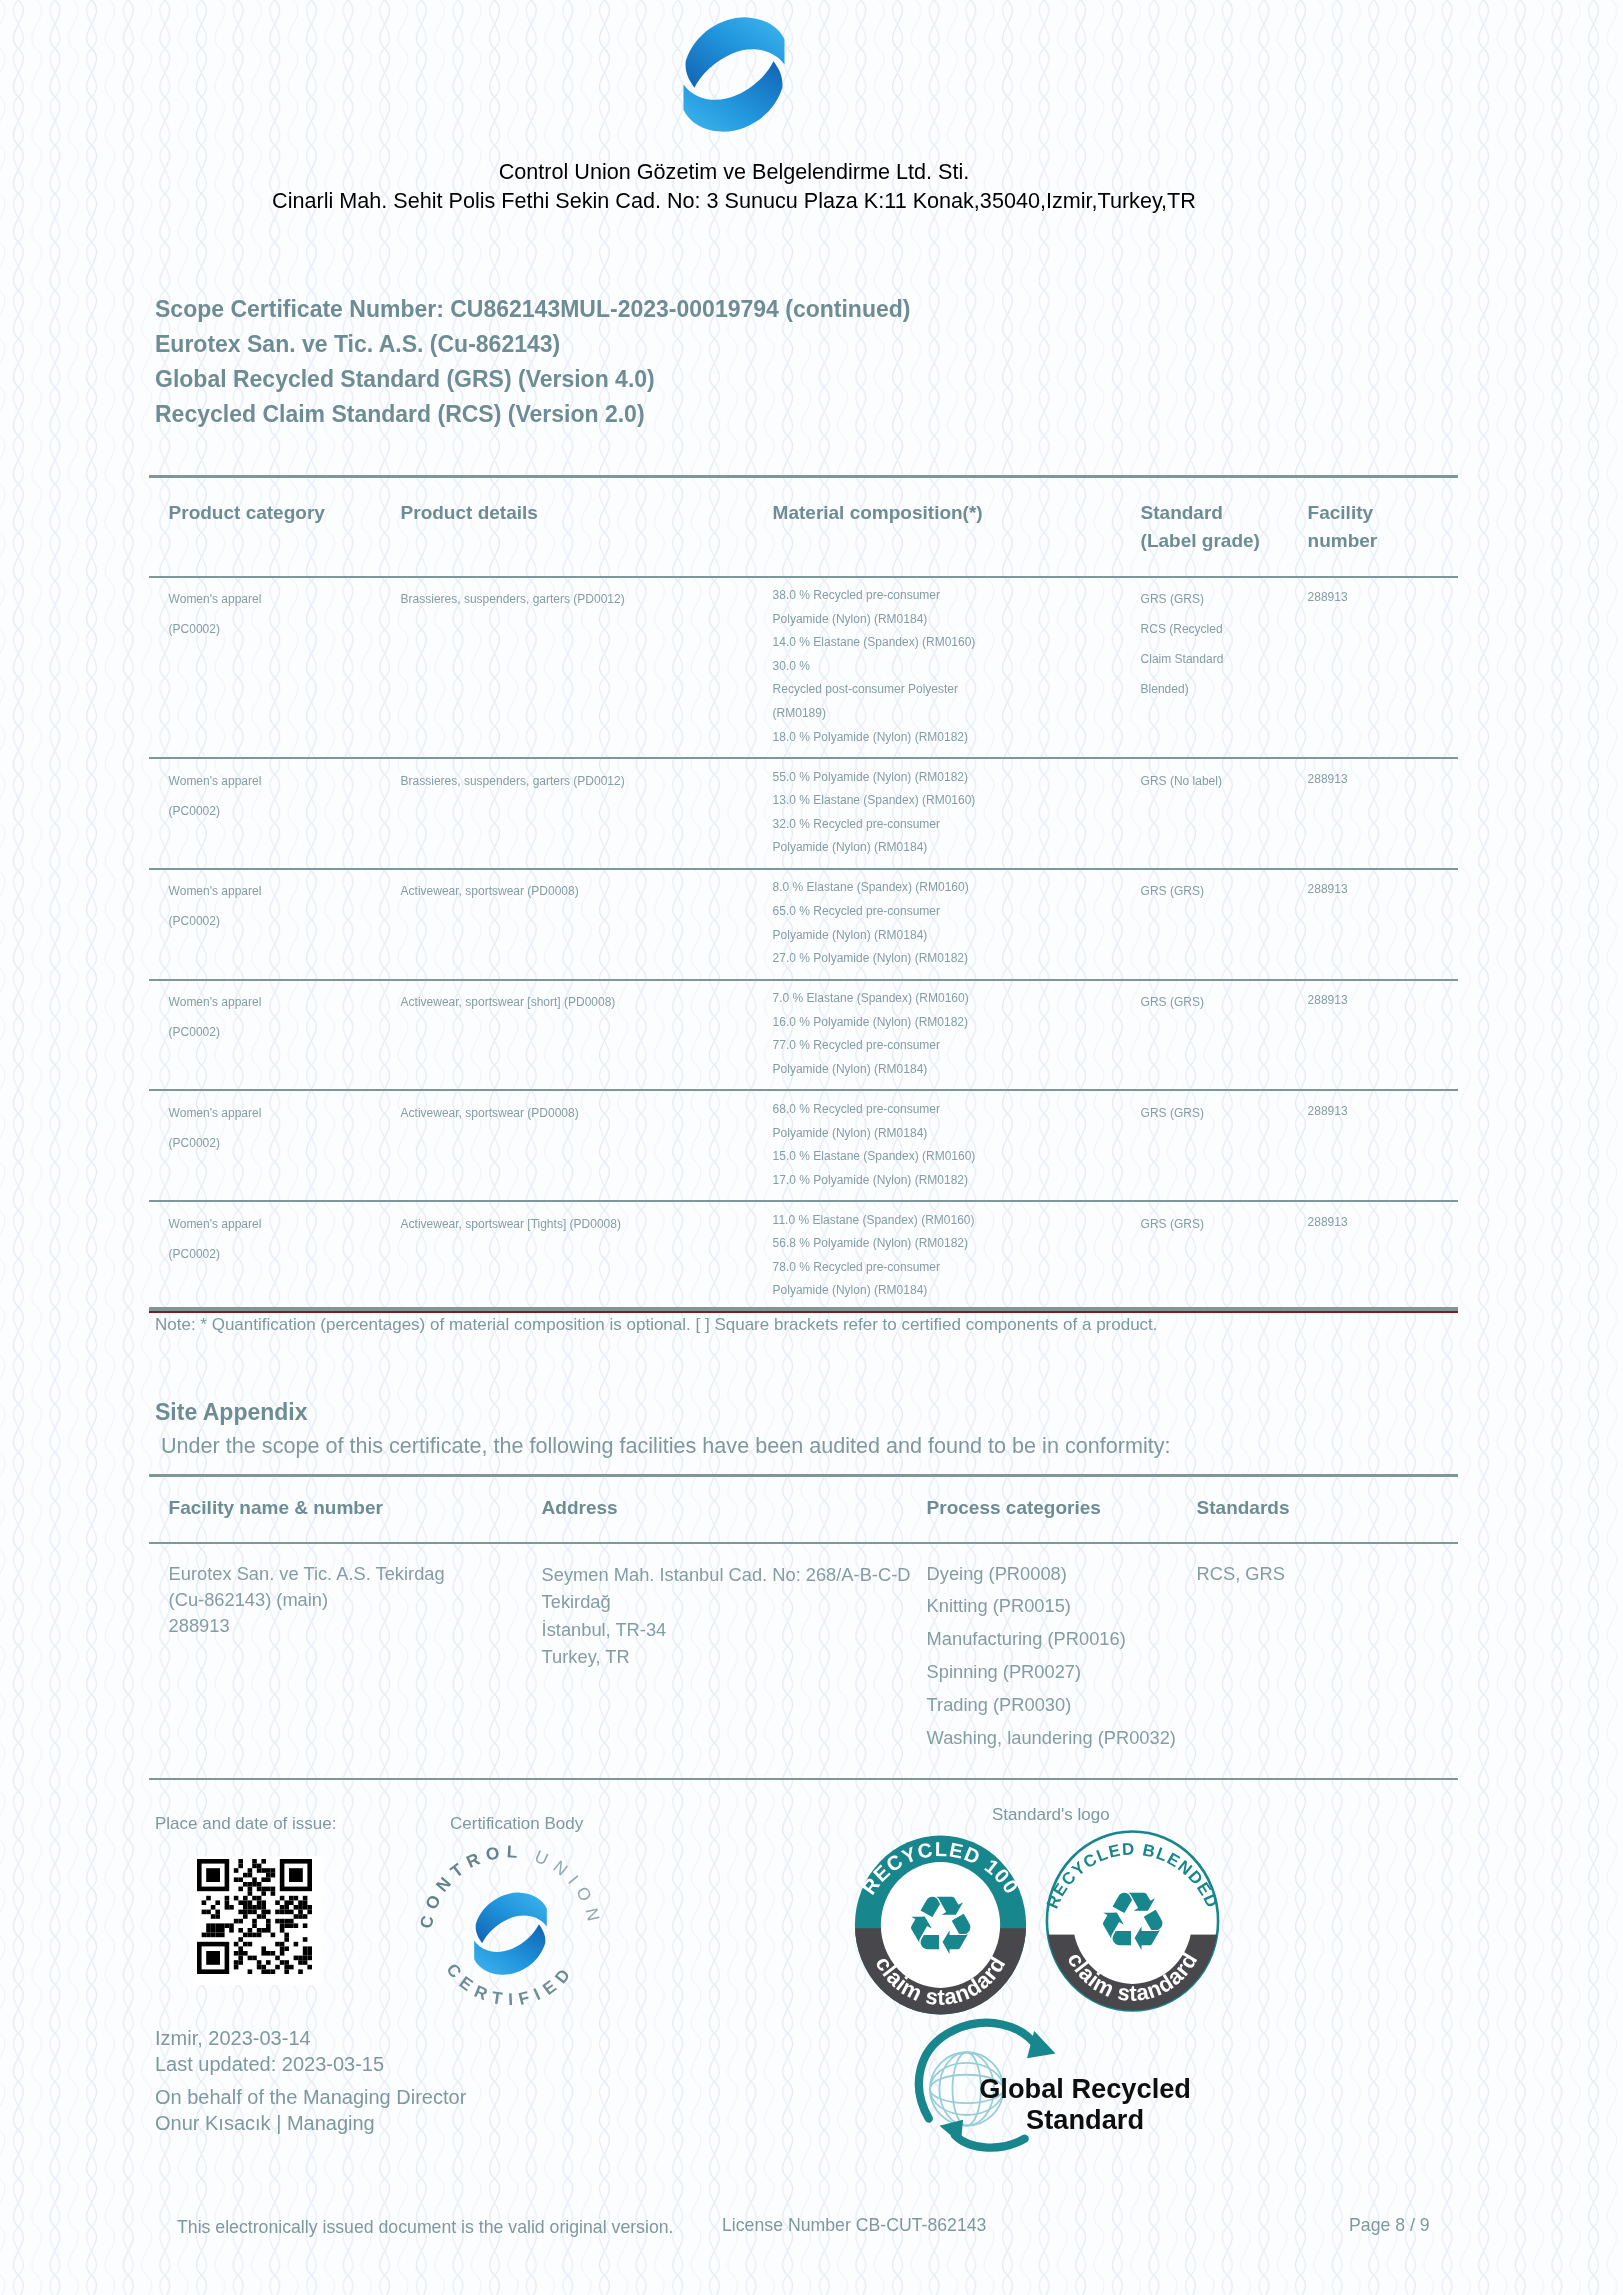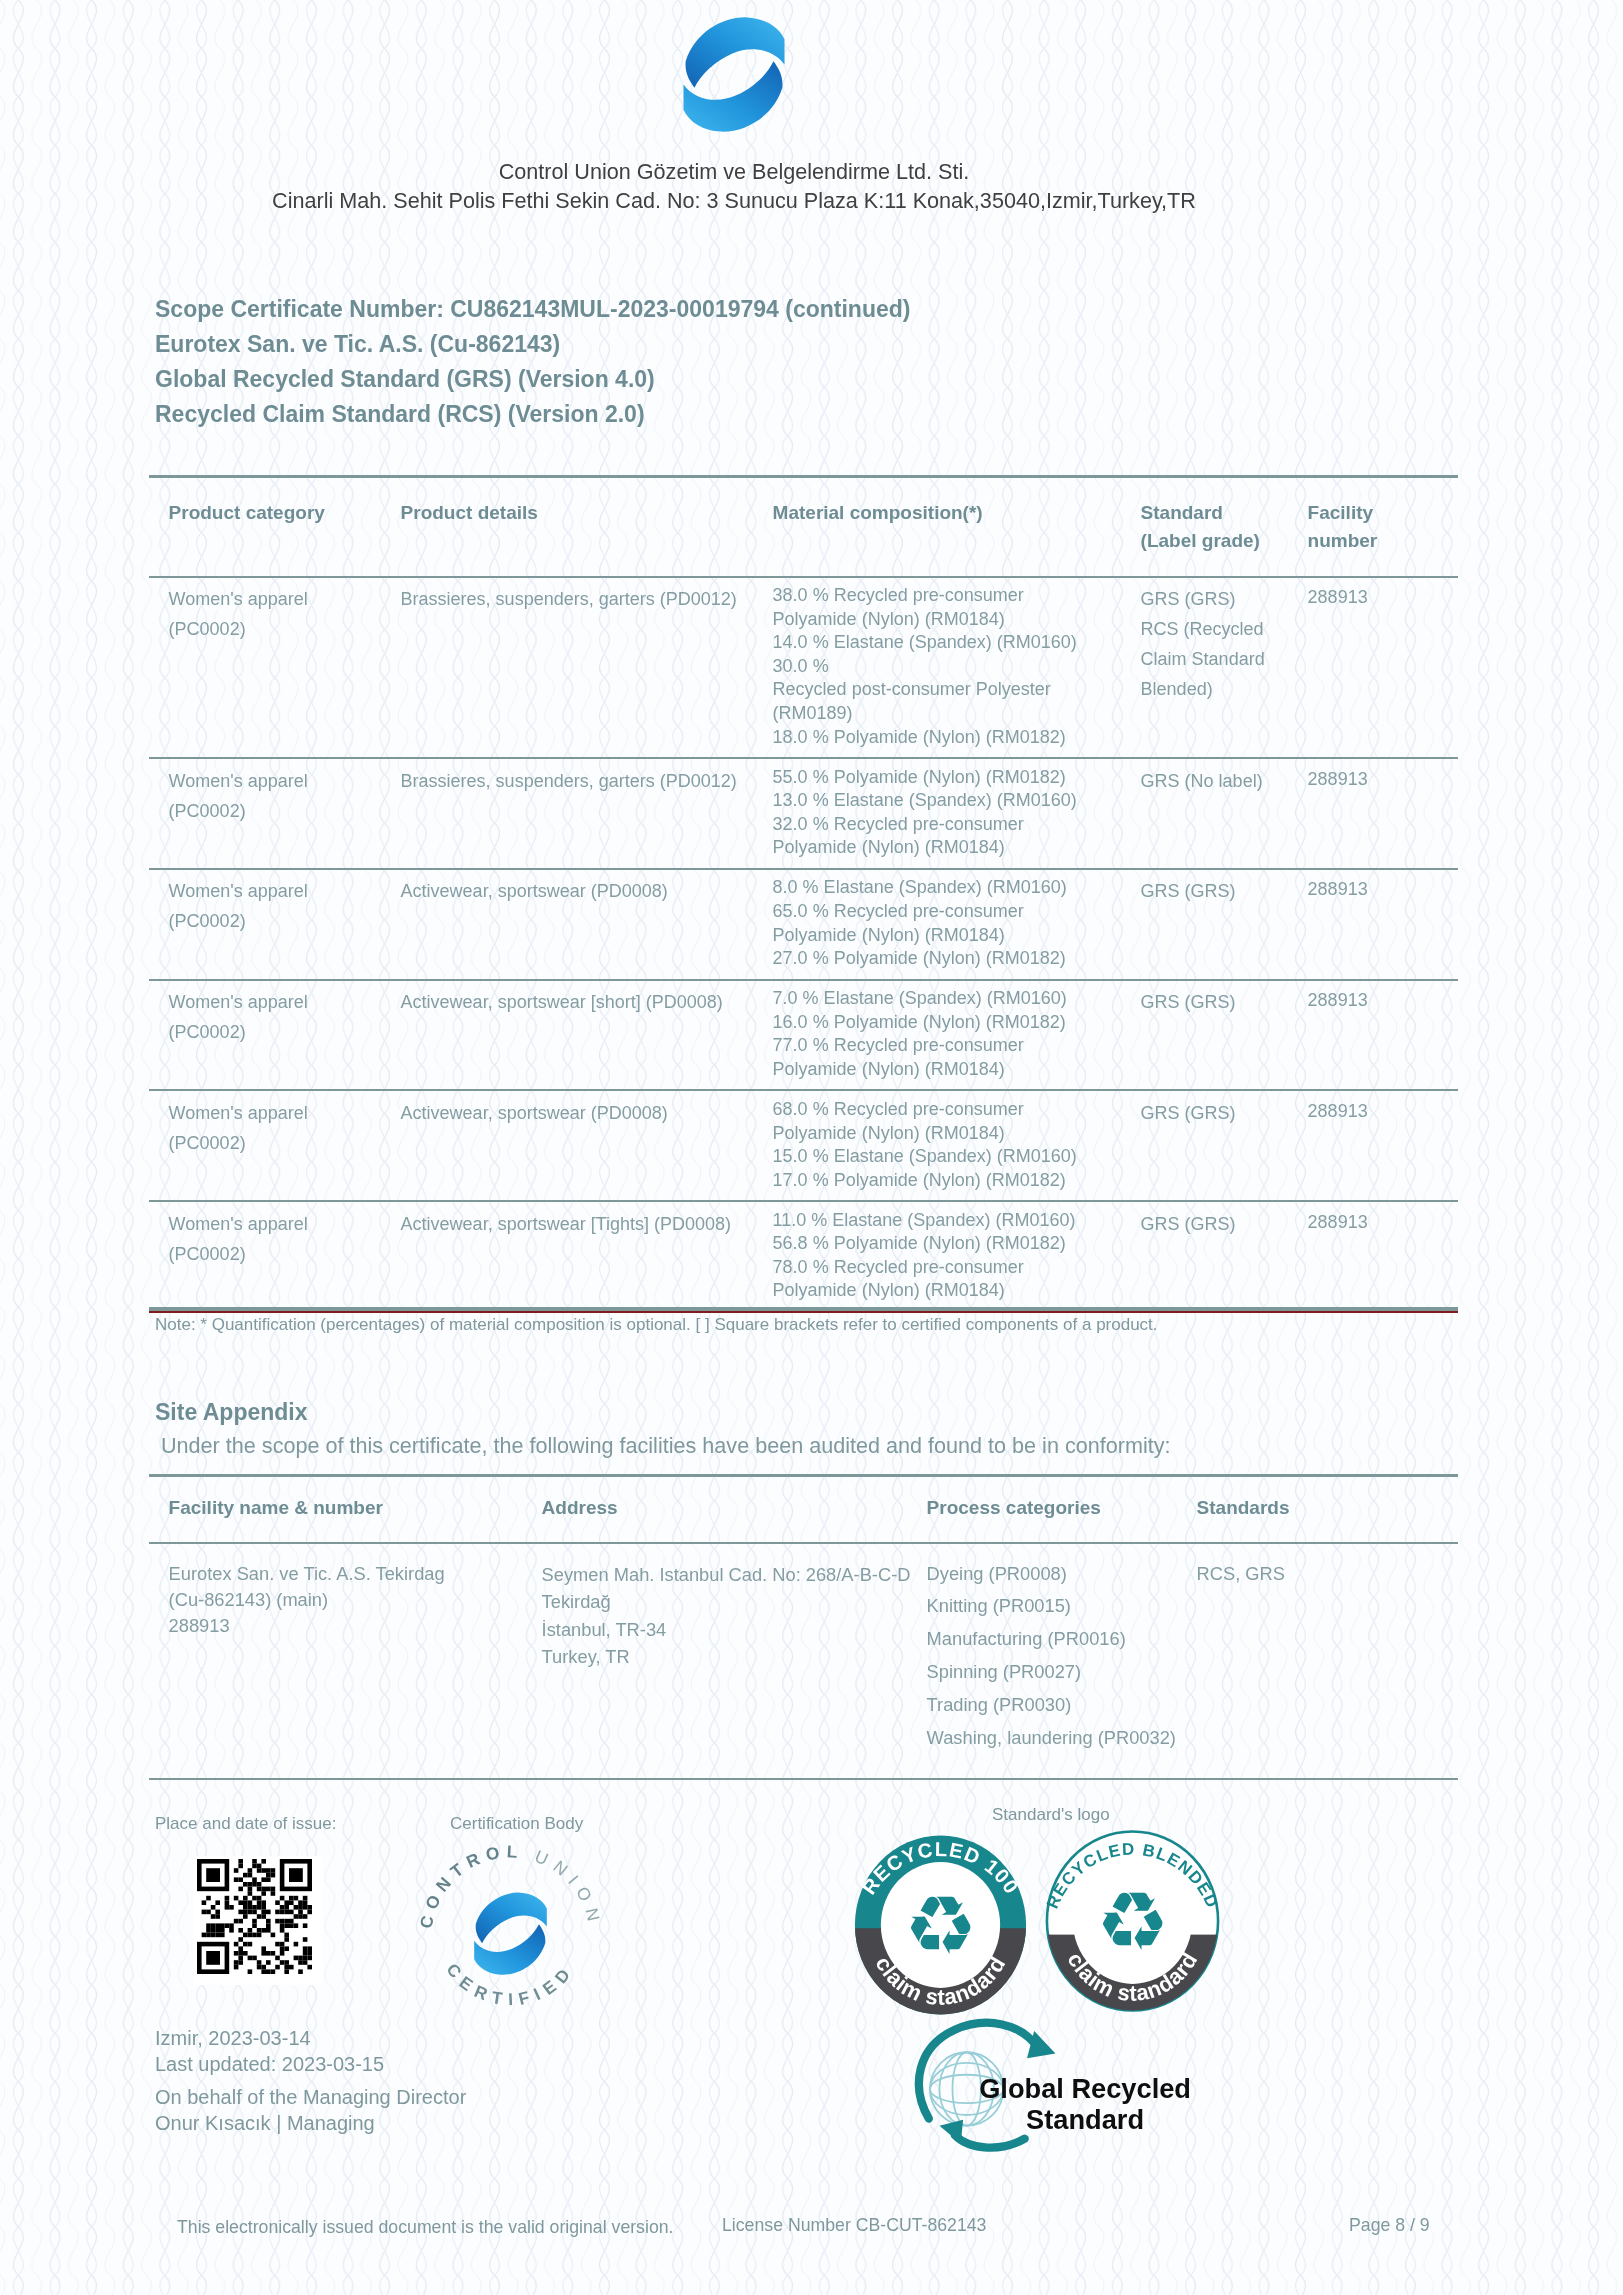--- a/index.html
+++ b/index.html
@@ -3,29 +3,29 @@
 <meta charset="utf-8">
 <title>Scope Certificate</title>
 <style>
   html,body{margin:0;padding:0;}
   body{width:1623px;height:2295px;position:relative;background:#fcfdfe;
        font-family:"Liberation Sans","DejaVu Sans",sans-serif;overflow:hidden;}
   .bg{position:absolute;left:0;top:0;z-index:0;}
   .abs{position:absolute;z-index:2;}
   
   #logo{left:679px;top:13px;width:110px;height:123px;}
-  #hdr{left:145px;top:157px;width:1178px;text-align:center;font-size:21.6px;line-height:29px;color:#404040;}
+  #hdr{left:145px;top:157px;width:1178px;text-align:center;font-size:21.6px;line-height:29px;color:#000000;}
   #scope{left:155px;top:292px;font-size:23px;font-weight:bold;line-height:35px;color:#6d8c93;}
   
   #ptable{left:149px;top:475px;width:1309px;border-collapse:collapse;table-layout:fixed;
           border-top:3.3px solid #7e9899;border-bottom:2px solid #7f1d1d;}
   #ptable th{color:#6d8c93;font-weight:bold;font-size:19px;text-align:left;vertical-align:top;
           padding:21px 0 21.6px 19.6px;border-bottom:2.6px solid #7e9899;}
   #ptable th div{line-height:27.5px;white-space:nowrap;}
-  #ptable td{color:#849da3;font-size:18px;vertical-align:top;padding:6.5px 0 7.9px 19.6px;}
+  #ptable td{color:#849da3;font-size:12px;vertical-align:top;padding:6.5px 0 7.9px 19.6px;}
   #ptable tbody tr + tr td{border-top:2.6px solid #7e9899;}
   td div{white-space:nowrap;}
   .cat div,.std div,.det div{line-height:30px;}
   .comp div{line-height:23.6px;}
   .fac div{line-height:26px;}
   .rule2{left:149px;top:1307px;width:1309px;height:3.9px;background:#7e9899;}
   #note{left:155px;top:1315px;font-size:17px;color:#7e989e;}
   
   #sa-title{left:155px;top:1399px;font-size:23px;font-weight:bold;color:#6d8c93;}
   #sa-sub{left:161px;top:1433px;font-size:21.6px;color:#7e989e;}

